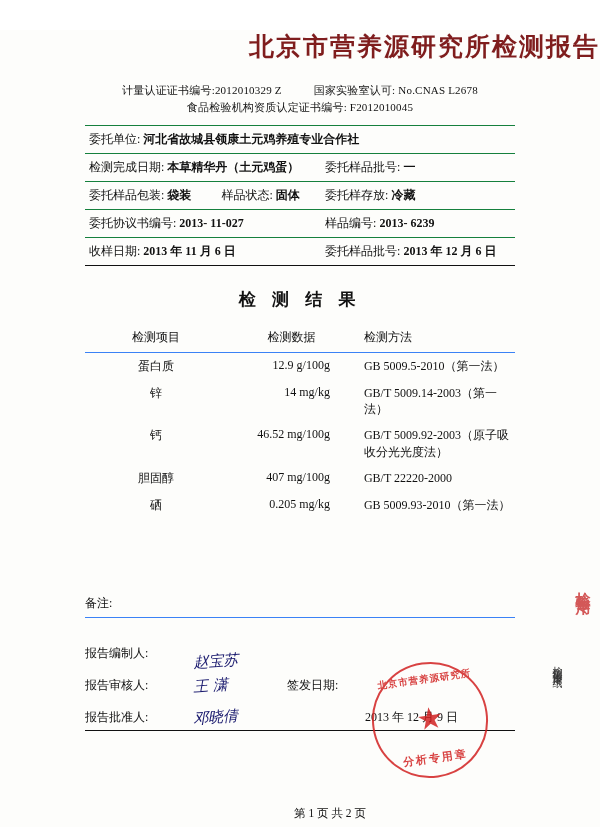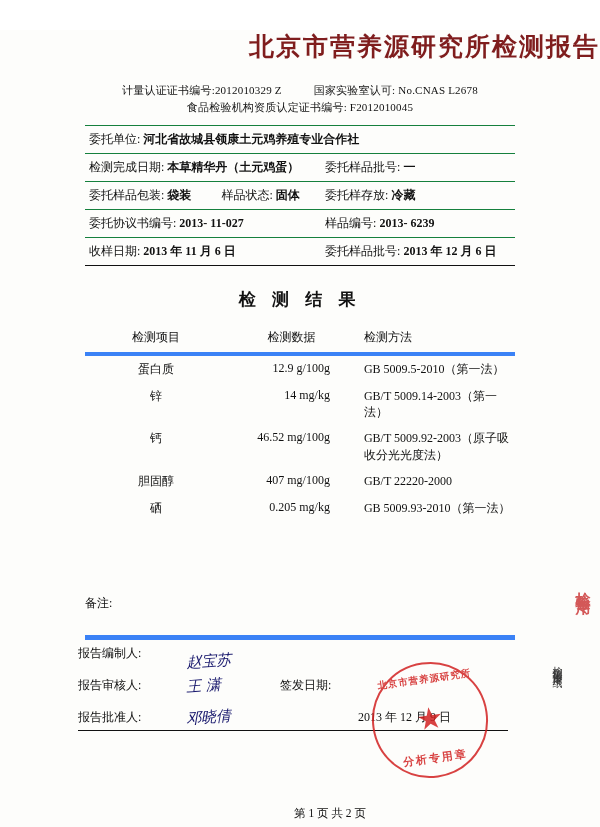--- a/index.html
+++ b/index.html
@@ -76,21 +76,21 @@
   }
   .res-table {
     width: 100%;
     border-collapse: collapse;
     font-size: 12px;
   }
   .res-table th {
     font-weight: normal;
     text-align: left;
     padding: 4px 2px 6px 2px;
-    border-bottom: 4px solid #3b82f6;
+    border-bottom: 1px solid #3b82f6;
   }
   .res-table th.c1 { width: 33%; text-align: center; }
   .res-table th.c2 { width: 30%; text-align: center; }
   .res-table th.c3 { width: 37%; text-align: left; padding-left: 8px;}
   .res-table td {
     padding: 5px 2px;
     vertical-align: top;
   }
   .res-table td.c1 { text-align: center; }
   .res-table td.c2 { text-align: right; padding-right: 26px; }
@@ -99,28 +99,28 @@
 
   
   .remark {
     position: absolute;
     left: 85px;
     top: 565px;
     width: 430px;
     font-size: 12px;
   }
   .remark-line {
-    border-bottom: 5px solid #3b82f6;
-    padding-bottom: 23px;
+    border-bottom: 1px solid #3b82f6;
+    padding-bottom: 5px;
   }
 
   
   .sign-block {
     position: absolute;
-    left: 78px;
+    left: 85px;
     top: 600px;
     width: 430px;
     font-size: 12px;
   }
   .sign-row {
     display: flex;
     align-items: flex-end;
     height: 32px;
   }
   .sign-label { width: 90px; }

